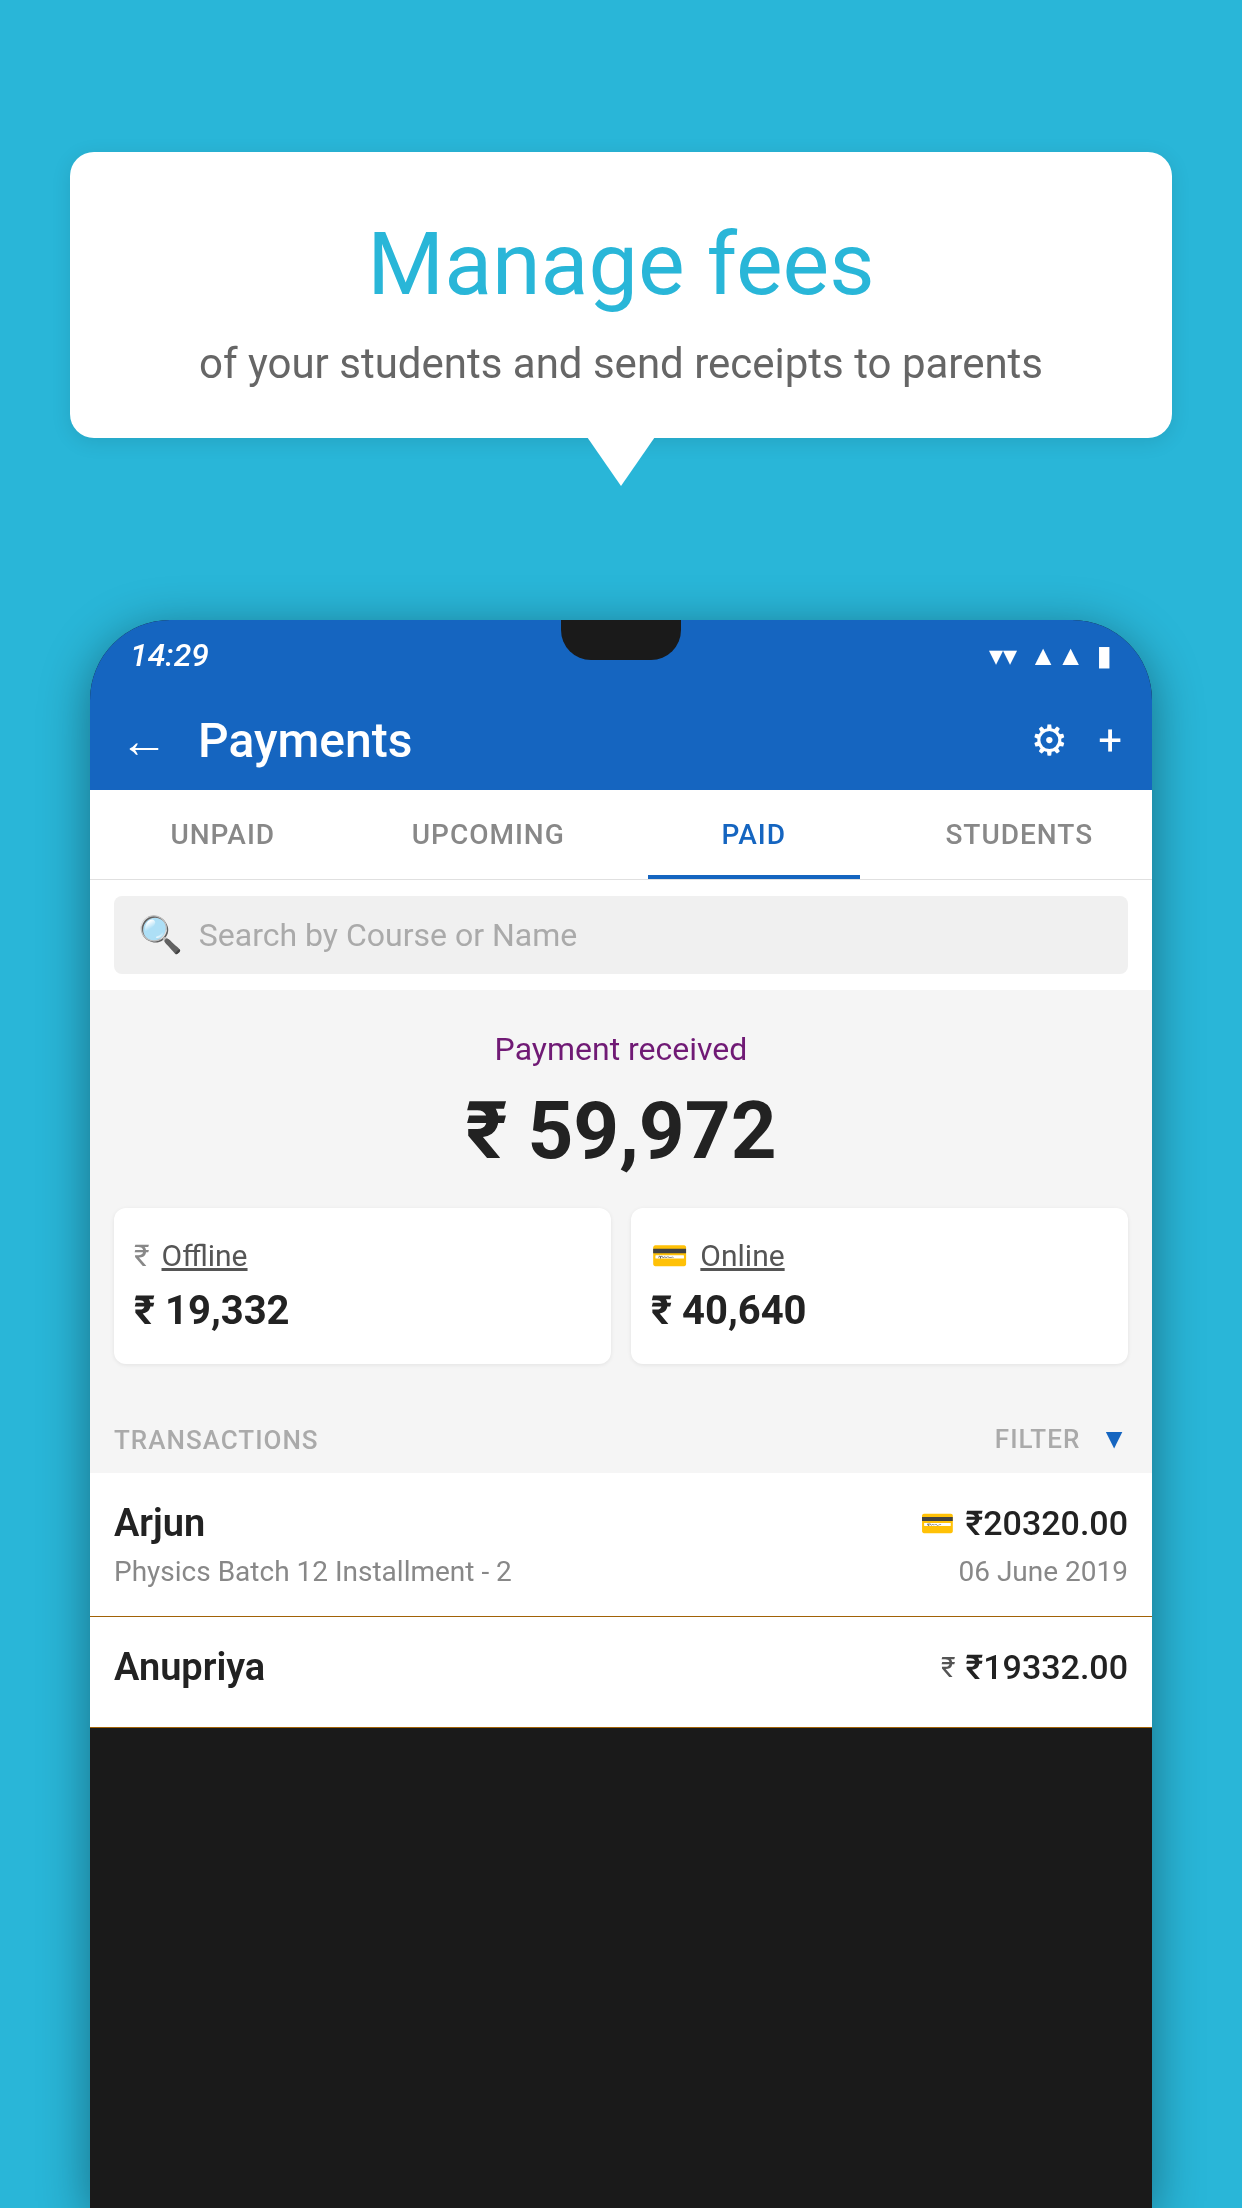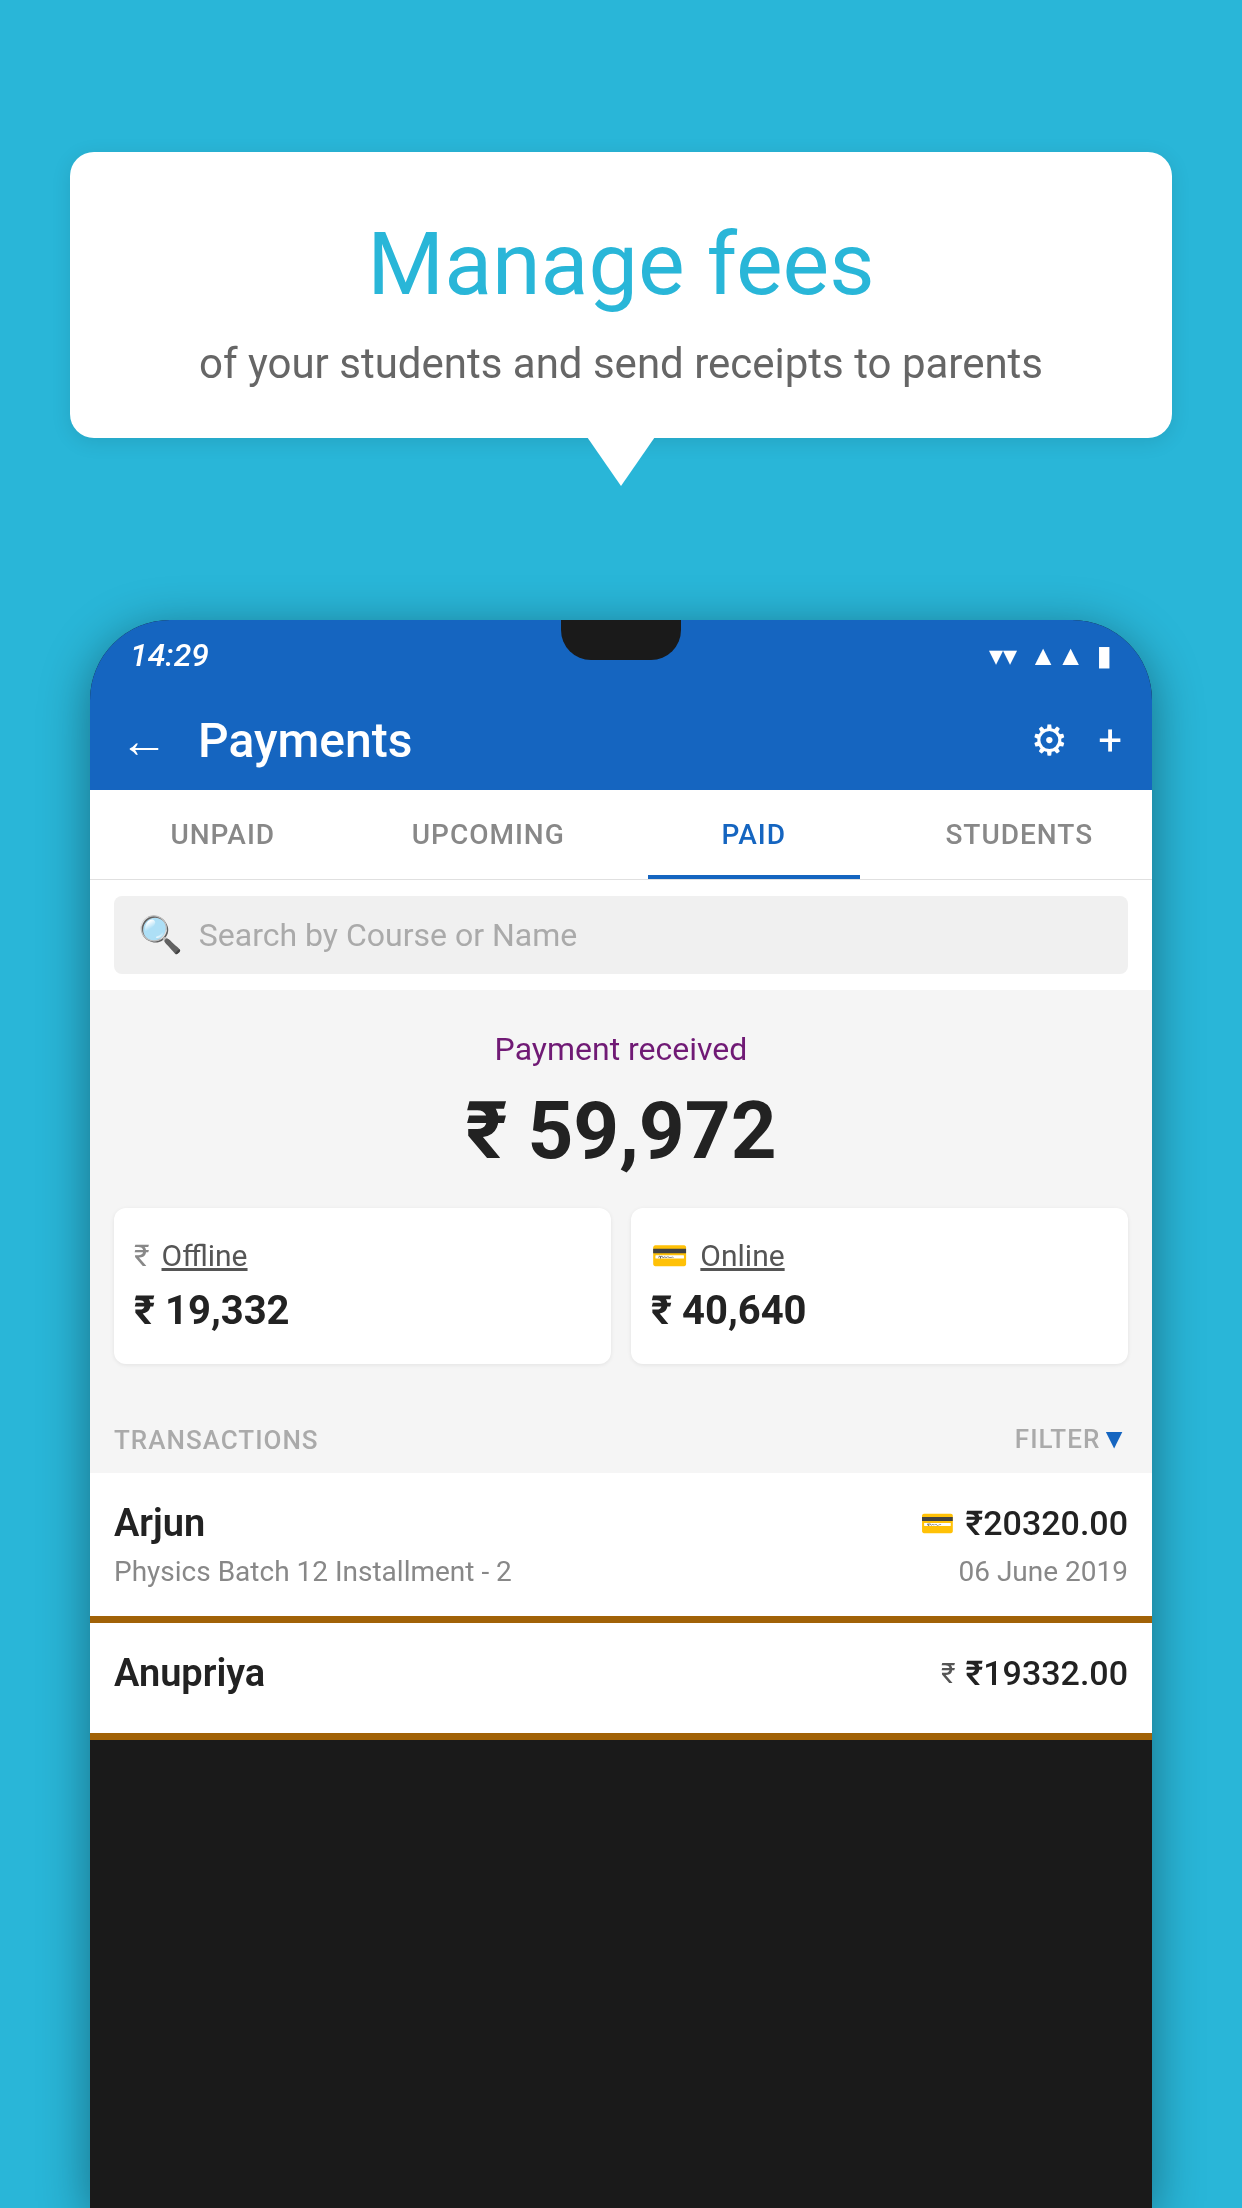--- a/index.html
+++ b/index.html
@@ -291,31 +291,31 @@
     }
 
     .filter-icon {
       color: #1565c0;
       font-size: 28px;
     }
 
     .filter-row {
       display: flex;
       align-items: center;
-      gap: 0;
+      gap: 20px;
     }
 
     
     .transaction-list {
       background: white;
     }
 
     .transaction-item {
       padding: 28px 24px;
-      border-bottom: 7px solid #a16207;
+      border-bottom: 1px solid #a16207;
     }
 
     .transaction-row-top {
       display: flex;
       justify-content: space-between;
       align-items: center;
       margin-bottom: 10px;
     }
 
     .transaction-name {

